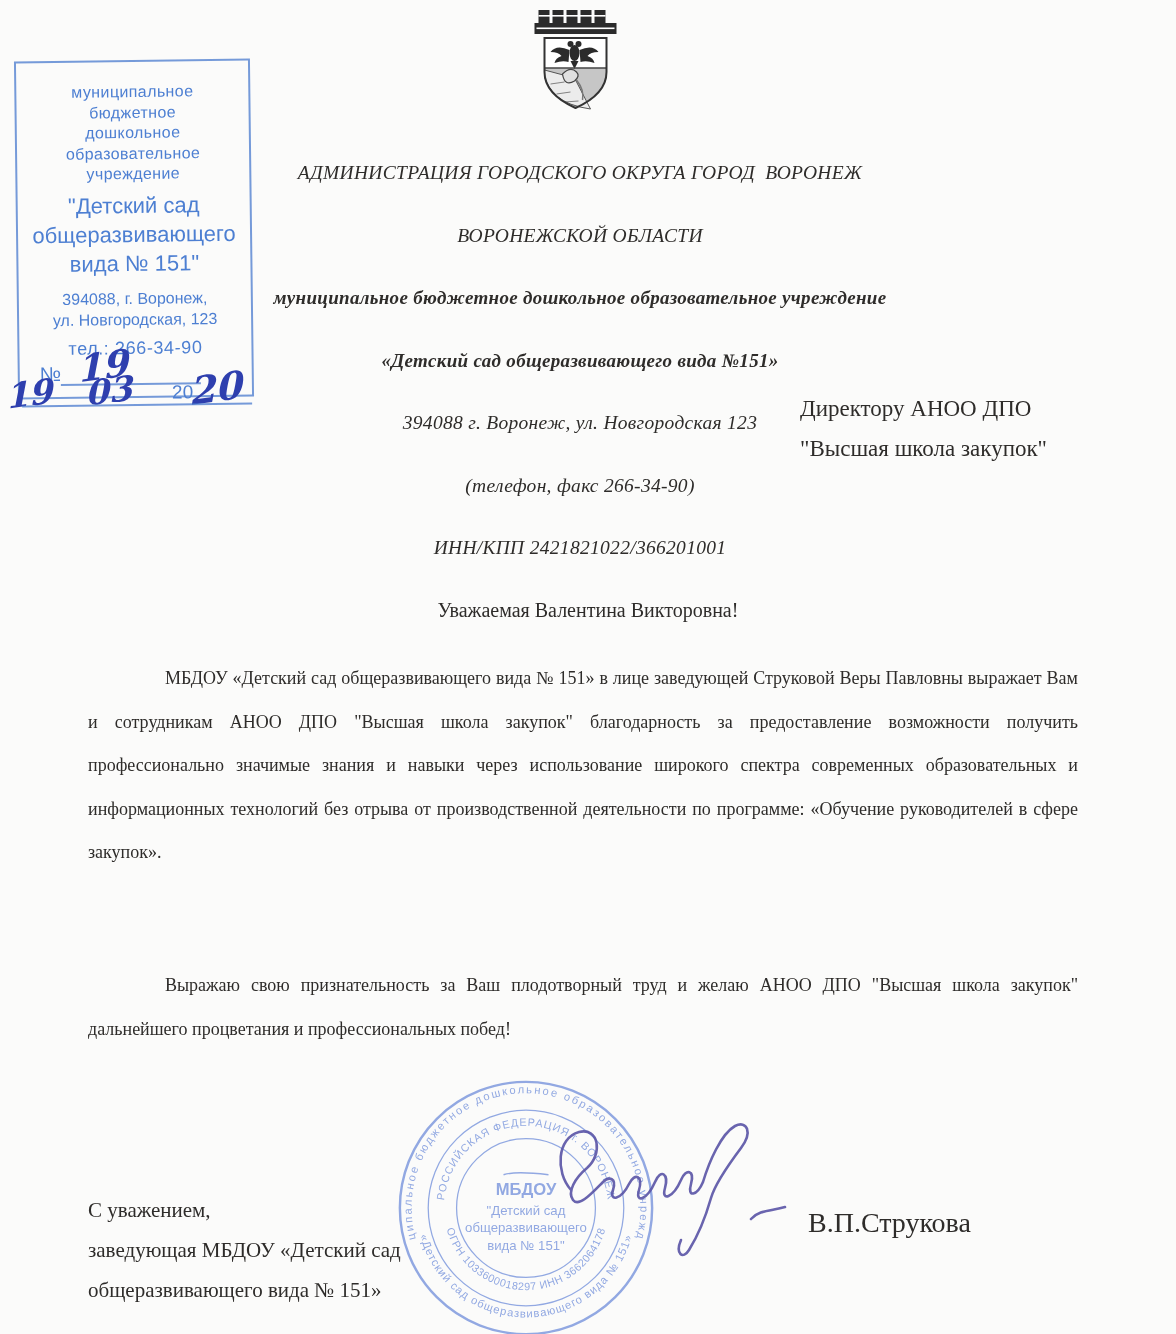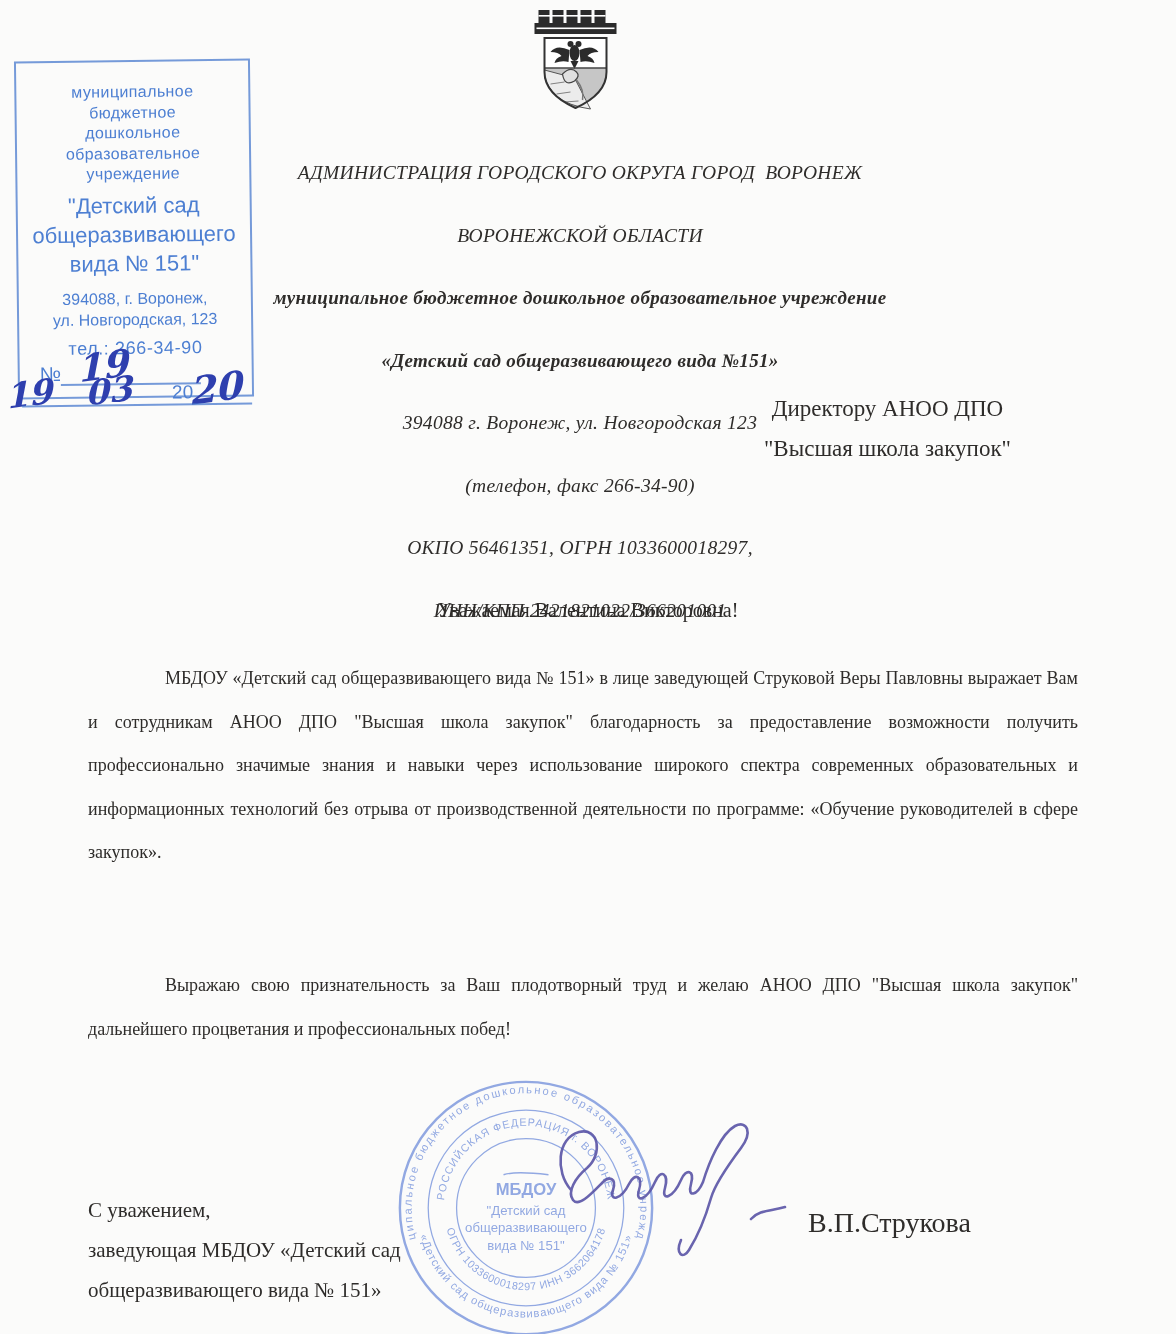--- a/index.html
+++ b/index.html
@@ -33,21 +33,21 @@
   .hw-month{left:68px;top:311px;font-size:34px;}
   .s-century{left:152px;top:320px;font-size:19px;font-family:"Liberation Sans","DejaVu Sans",sans-serif;}
   .hw-year{left:172px;top:308px;font-size:38px;}
 
   
   #header{left:190px;top:124px;width:780px;text-align:center;white-space:pre-wrap;font-style:italic;}
   .hline{font-size:19.5px;line-height:26.5px;letter-spacing:.3px;}
   .hline.bold{font-weight:bold;font-size:19px;}
 
   
-  #recipient{left:730px;top:389px;width:315px;text-align:center;font-size:23px;line-height:40px;}
+  #recipient{left:800px;top:389px;width:315px;text-align:left;font-size:23px;line-height:40px;}
   #salutation{left:93px;top:599px;width:990px;text-align:center;font-size:20px;}
   .para{left:88px;width:990px;font-size:18px;line-height:43.5px;text-align:justify;text-indent:77px;}
   #p1{top:657px;}
   #p2{top:964px;}
   #closing{left:88px;top:1190px;font-size:21px;line-height:40px;}
   #signer{left:808px;top:1207px;font-size:28px;}
 
   
   #seal{left:394px;top:1076px;width:264px;height:264px;opacity:.82;z-index:2;}
   #seal text{fill:#7b97dd;font-family:"Liberation Sans","DejaVu Sans",sans-serif;}
@@ -118,21 +118,20 @@
   <div class="abs blue-line" style="left:2px;top:342px;width:230px;"></div>
 </div>
 
 <div id="header" class="abs">
   <div class="hline">АДМИНИСТРАЦИЯ ГОРОДСКОГО ОКРУГА ГОРОД  ВОРОНЕЖ</div>
   <div class="hline">ВОРОНЕЖСКОЙ ОБЛАСТИ</div>
   <div class="hline bold">муниципальное бюджетное дошкольное образовательное учреждение</div>
   <div class="hline bold">«Детский сад общеразвивающего вида №151»</div>
   <div class="hline">394088 г. Воронеж, ул. Новгородская 123</div>
   <div class="hline">(телефон, факс 266-34-90)</div>
-  <div class="hline">ОКПО 56461351, ОГРН 1033600018297,</div>
   <div class="hline">ИНН/КПП 2421821022/366201001</div>
 </div>
 
 <div id="recipient" class="abs">
   <div>Директору АНОО ДПО</div>
   <div>"Высшая школа закупок"</div>
 </div>
 
 <div id="salutation" class="abs">Уважаемая Валентина Викторовна!</div>
 <div id="p1" class="abs para">МБДОУ «Детский сад общеразвивающего вида № 151» в лице заведующей Струковой Веры Павловны выражает Вам и сотрудникам АНОО ДПО "Высшая школа закупок" благодарность за предоставление возможности получить профессионально значимые знания и навыки через использование широкого спектра современных образовательных и информационных технологий без отрыва от производственной деятельности по программе: «Обучение руководителей в сфере закупок».</div>

